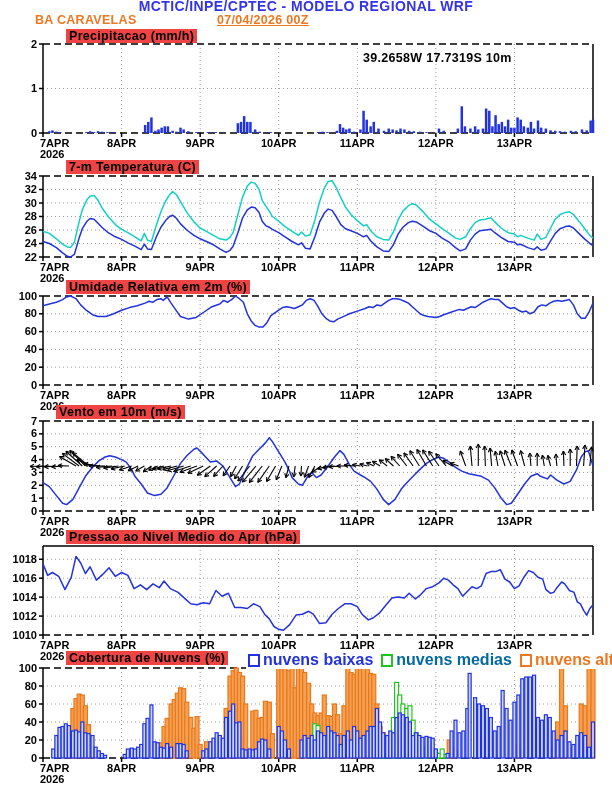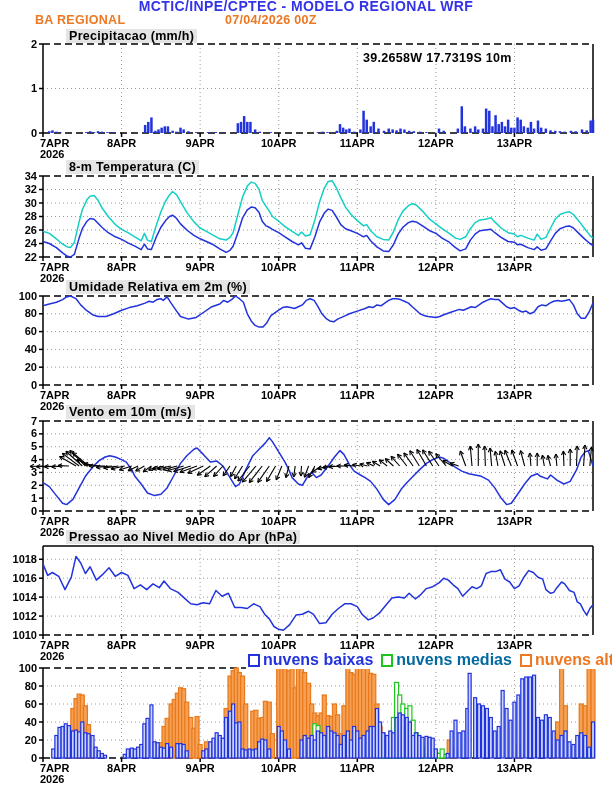--- a/index.html
+++ b/index.html
@@ -5,21 +5,21 @@
   html,body{margin:0;padding:0;background:#fff;}
   #page{position:relative;width:612px;height:792px;background:#fff;overflow:hidden;
         font-family:"Liberation Sans",sans-serif;font-weight:bold;}
   .abs{position:absolute;white-space:nowrap;}
   .h1{top:-2px;left:0;width:100%;text-align:center;font-size:14px;letter-spacing:.4px;}
   .blue{color:#3333e8;}
   .orange{color:#ee7722;}
   .cyan{color:#14cfc4;}
   .green-t{color:#0369a1;}
   .blue-t{color:#2233dd;}
-  .ctitle{font-size:12.5px;letter-spacing:.3px;background:#e5e5e5;padding:0 3px;color:#000;}
+  .ctitle{font-size:12.5px;letter-spacing:.3px;background:#ef4444;padding:0 3px;color:#000;}
   .hdr2{top:13px;font-size:12.5px;letter-spacing:.3px;}
   #plots{position:absolute;top:0;left:0;}
   .grid{stroke:#9a9a9a;stroke-width:1;stroke-dasharray:1 3;fill:none;}
   .frame{stroke:#000;stroke-width:1.5;fill:none;}
   .dash{stroke-dasharray:7 4;}
   .ylab,.xlab{font-family:"Liberation Sans",sans-serif;font-weight:bold;font-size:11px;fill:#000;}
   .ln{fill:none;stroke-width:1.5;stroke-linejoin:round;}
   .vec{stroke:#000;stroke-width:1.1;fill:none;}
   .legend{top:651px;left:246px;display:flex;gap:8px;font-size:16px;background:#fff;padding:0 2px;}
   .leg-item{display:flex;align-items:center;gap:3px;}
@@ -918,29 +918,30 @@
           <rect x="575.7857142857143" y="735.5" width="3" height="22.5"></rect>
           <rect x="579.7142857142857" y="732.8" width="3" height="25.200000000000045"></rect>
           <rect x="583.6428571428571" y="735.5" width="3" height="22.5"></rect>
           <rect x="587.5714285714286" y="747.2" width="3" height="10.799999999999955"></rect>
           <rect x="591.5" y="722" width="3" height="36"></rect>
         </g>
       </g>
     </svg>
 
   <div class="abs h1 blue">MCTIC/INPE/CPTEC - MODELO REGIONAL WRF</div>
-  <div class="abs hdr2 orange" style="left:35px;">BA REGIONAL</div>
-  <div class="abs hdr2 orange" style="left:225px;">07/04/2026 00Z</div>
+  <div class="abs hdr2 orange" style="left:35px;">BA CARAVELAS</div>
+  <div class="abs hdr2 orange" style="left:217px;text-decoration:underline;">07/04/2026 00Z</div>
   <div class="abs ctitle orange" style="top:29px;left:360px;background:transparent;margin-top:22px;">39.2658W 17.7319S 10m</div>
 
   <div class="abs ctitle" style="top:29px;left:66px;">Precipitacao (mm/h)</div>
-  <div class="abs ctitle" style="top:160px;left:66px;">8-m Temperatura (C)</div>
+  <div class="abs ctitle" style="top:160px;left:66px;">7-m Temperatura (C)</div>
   <div class="abs ctitle" style="top:280px;left:66px;">Umidade Relativa em 2m (%)</div>
-  <div class="abs ctitle" style="top:405px;left:66px;">Vento em 10m (m/s)</div>
+  <div class="abs ctitle" style="top:405px;left:56px;">Vento em 10m (m/s)</div>
   <div class="abs ctitle" style="top:530px;left:66px;">Pressao ao Nivel Medio do Apr (hPa)</div>
+  <div class="abs ctitle" style="top:651px;left:66px;">Cobertura de Nuvens (%)</div>
 
   <div class="abs legend">
     <span class="leg-item">
       <span class="leg-box b"></span>
       <span class="blue-t">nuvens baixas</span>
     </span>
     <span class="leg-item">
       <span class="leg-box g"></span>
       <span class="green-t">nuvens medias</span>
     </span>

